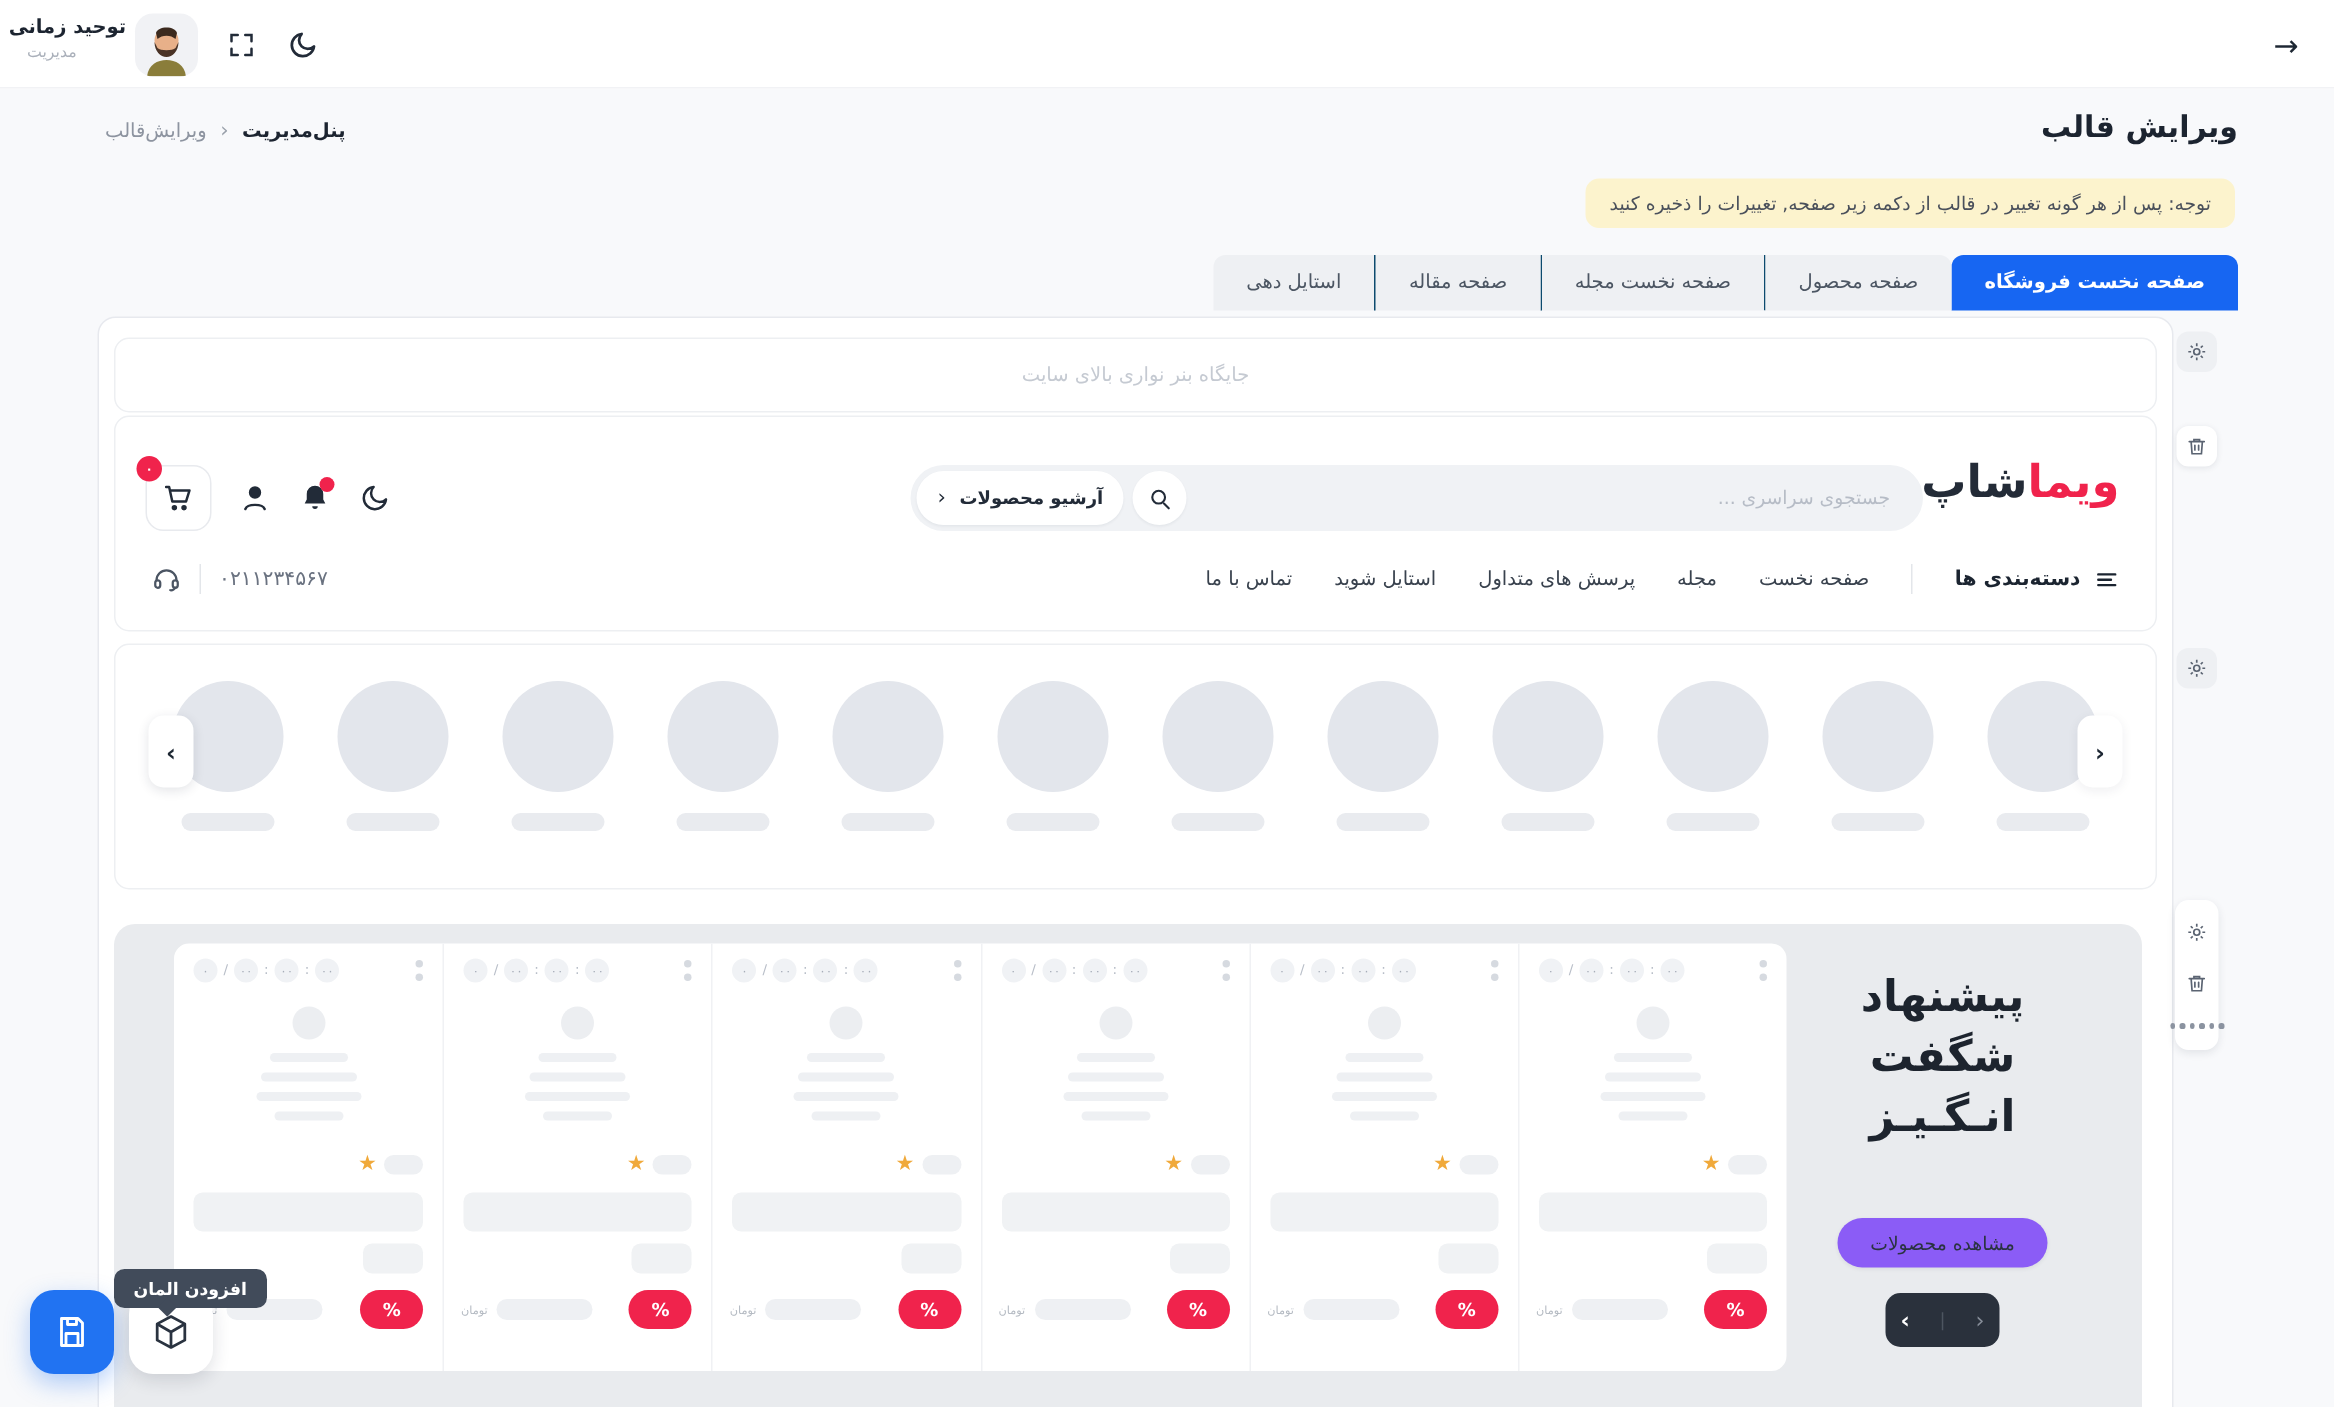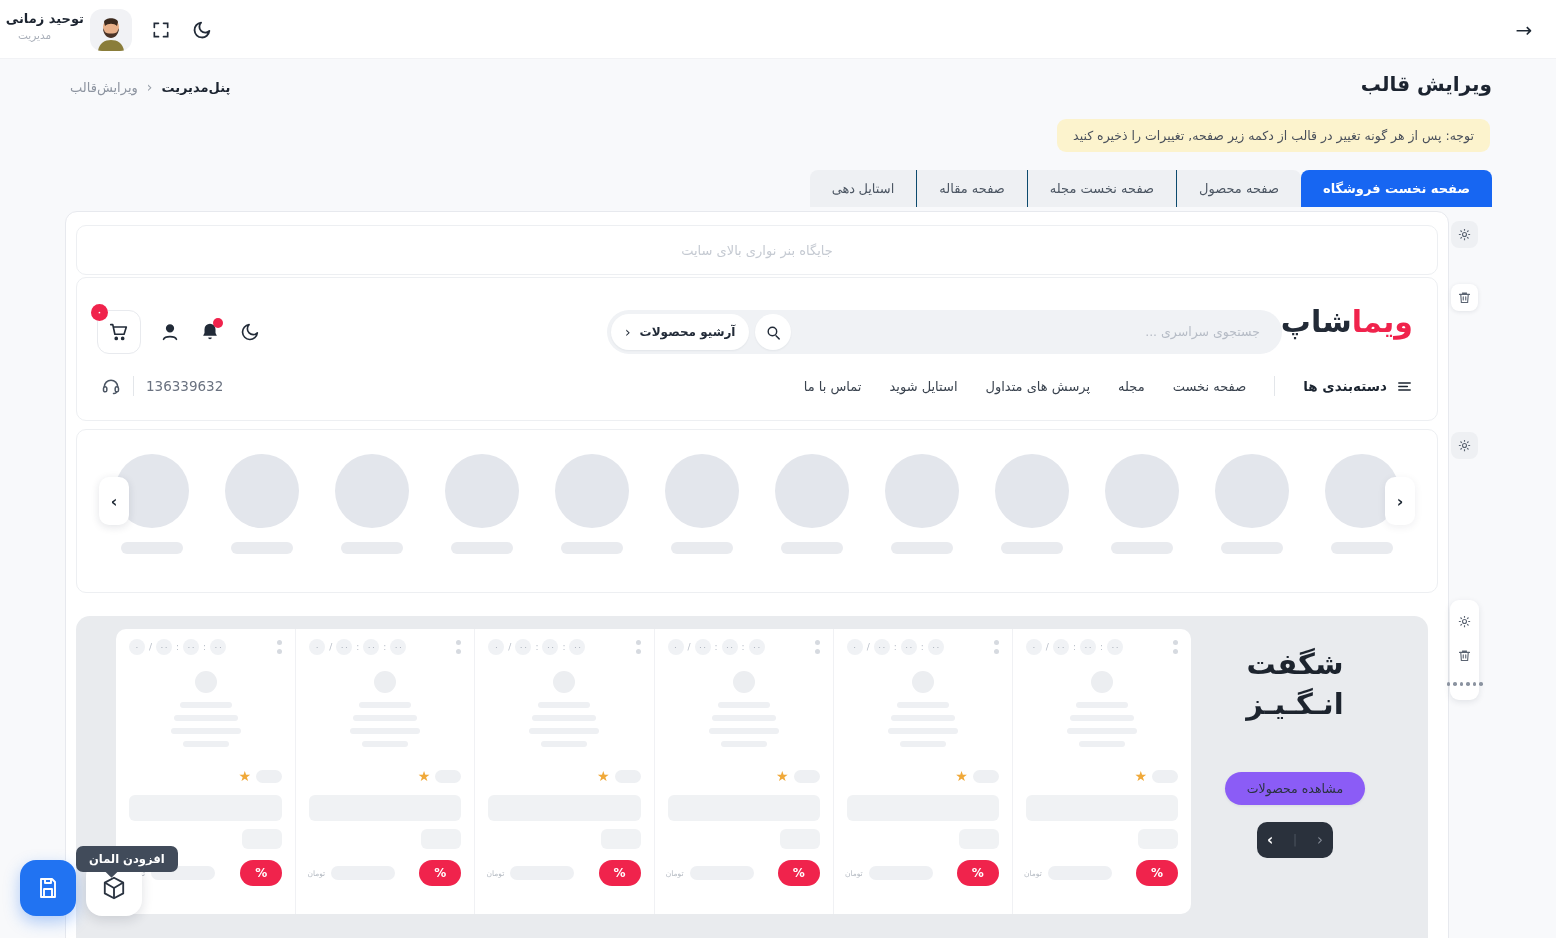--- a/index.html
+++ b/index.html
@@ -25,21 +25,21 @@
   
   .breadcrumb{left:70px;top:79px;direction:rtl;display:flex;gap:9px;align-items:center;font-size:13px;}
   .bc-root{color:var(--ink);font-weight:bold;cursor:pointer;}
   .bc-sep{color:#99a0aa;font-size:14px;}
   .bc-cur{color:#8d94a0;}
   .page-title{right:64px;top:72px;font-size:20px;font-weight:bold;color:var(--ink);direction:rtl;}
   .notice{right:66px;top:119px;background:var(--notice);border-radius:9px;padding:9px 16px;font-size:12.5px;color:#4a505b;direction:rtl;}
   
   .tabs{right:64px;top:170px;display:flex;direction:rtl;height:37px;}
   .tab{padding:0 22px;display:flex;align-items:center;font-size:13px;color:#4c5663;background:#eef0f3;cursor:pointer;border-left:1px solid #0c4a6e;white-space:nowrap;}
-  .tab:last-child{border-left:none;border-radius:0 0 0 0;border-top-left-radius:8px;border-bottom-left-radius:0;font-family:Liberation Serif, serif;}
+  .tab:last-child{border-left:none;border-radius:0 0 0 0;border-top-left-radius:8px;border-bottom-left-radius:0;}
   .tab.active{background:var(--blue);color:#fff;font-weight:bold;border-radius:8px 8px 0 0;border-left:none;}
   .tab:nth-child(2){border-top-right-radius:8px;}
   
   .main{left:65px;top:211px;width:1384px;height:740px;background:#fff;border:1px solid #e7e9ee;border-radius:12px 12px 0 0;}
   .banner-ph{left:10px;top:13px;width:1362px;height:50px;border:1px solid #edeff2;border-radius:10px;display:flex;align-items:center;justify-content:center;font-size:13px;color:var(--faint);}
   .header-box{left:10px;top:65px;width:1362px;height:144px;border:1px solid #edeff2;border-radius:10px;}
   .hdr-icons{left:20px;top:32px;display:flex;gap:18px;align-items:center;}
   .cart-box{width:44px;height:44px;border:1px solid #e8eaee;border-radius:12px;display:flex;align-items:center;justify-content:center;position:relative;cursor:pointer;color:#222b38;}
   .cart-badge{position:absolute;top:-7px;left:-7px;width:17px;height:17px;border-radius:50%;background:var(--red);color:#fff;font-size:8px;display:flex;align-items:center;justify-content:center;font-weight:bold;}
   .bell-wrap{position:relative;}
@@ -230,21 +230,21 @@
     <div class="abs phone-grp">
       <span class="iconbtn" style="color:#4b5563;">
         <svg width="20" height="20" viewBox="0 0 24 24" fill="none" stroke="currentColor" stroke-width="1.8" stroke-linecap="round">
           <path d="M4 13a8 8 0 0 1 16 0"></path>
           <rect x="3" y="13" width="4" height="6" rx="2"></rect>
           <rect x="17" y="13" width="4" height="6" rx="2"></rect>
           <path d="M19 19a4 4 0 0 1-4 2"></path>
         </svg>
       </span>
       <i class="vdiv"></i>
-      <span class="phone-num">136339632</span>
+      <span class="phone-num">۰۲۱۱۲۳۴۵۶۷</span>
     </div>
   </section>
 
   <section class="abs carousel-box">
     <div class="cat-row">
       <div class="cat-slot">
         <div class="cat-circle"></div>
         <div class="cat-bar"></div>
       </div>
     <div class="cat-slot">
@@ -504,20 +504,21 @@
         <div class="small-bar"></div>
         <div class="price-row">
           <span class="currency">تومان</span>
           <span class="price-bar"></span>
           <span class="disc-pill">%</span>
         </div>
       </div>
       </div>
 
     <div class="offer">
+      <div class="offer-line">پیشنهاد</div>
       <div class="offer-line">شگفت</div>
       <div class="offer-line">انـگـیـز</div>
       <button class="offer-btn">مشاهده محصولات</button>
       <div><div class="pager">
         <span class="pl">‹</span>
         <span class="pd">|</span>
         <span class="pr">›</span>
       </div></div>
     </div>
   </section>

